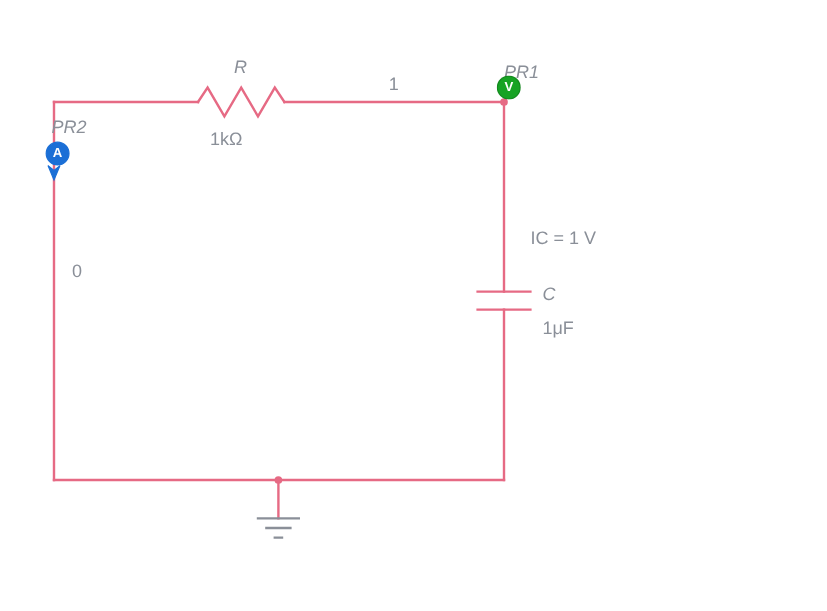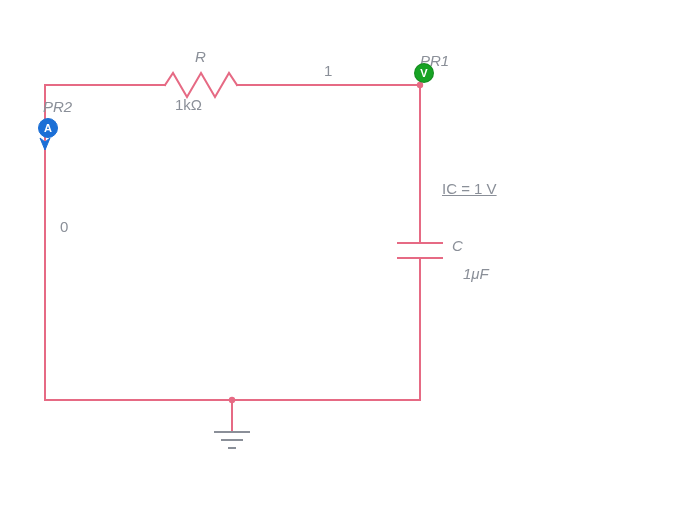--- a/index.html
+++ b/index.html
@@ -78,38 +78,38 @@
     <circle cx="232" cy="400" r="3.2" fill="#e66a84"></circle>
     <circle cx="420" cy="85" r="3.2" fill="#e66a84"></circle>
 
     <g fill="#1b6fd6" stroke="#1b6fd6">
       <path d="M 45 150 L 40 138 L 45 142 L 50 138 Z"></path>
     </g>
   </svg>
 
   <div class="lbl italic" style="left:195px; top:48px;">R</div>
 
-  <div class="lbl" style="left:175px; top:96px;">1kΩ</div>
+  <div class="lbl" style="left:175px; top:108px;">1kΩ</div>
 
   <div class="lbl" style="left:324px; top:62px;">1</div>
 
   <div class="lbl" style="left:60px; top:218px;">0</div>
 
   <div class="lbl italic" style="left:420px; top:52px;">PR1</div>
 
   <div class="probe-badge v" style="left:414px; top:63px;">
     <span>V</span>
   </div>
 
   <div class="lbl italic" style="left:43px; top:98px;">PR2</div>
 
   <div class="probe-badge a" style="left:38px; top:118px;">
     <span>A</span>
   </div>
 
 
-  <div class="lbl" style="left:442px; top:180px;text-decoration:underline;">IC = 1 V</div>
+  <div class="lbl" style="left:442px; top:190px;">IC = 1 V</div>
 
   <div class="lbl italic" style="left:452px; top:237px;">C</div>
 
-  <div class="lbl" style="left:463px; top:265px;font-style:italic;">1μF</div>
+  <div class="lbl" style="left:452px; top:265px;">1μF</div>
 
 </div>
 
 </body></html>

